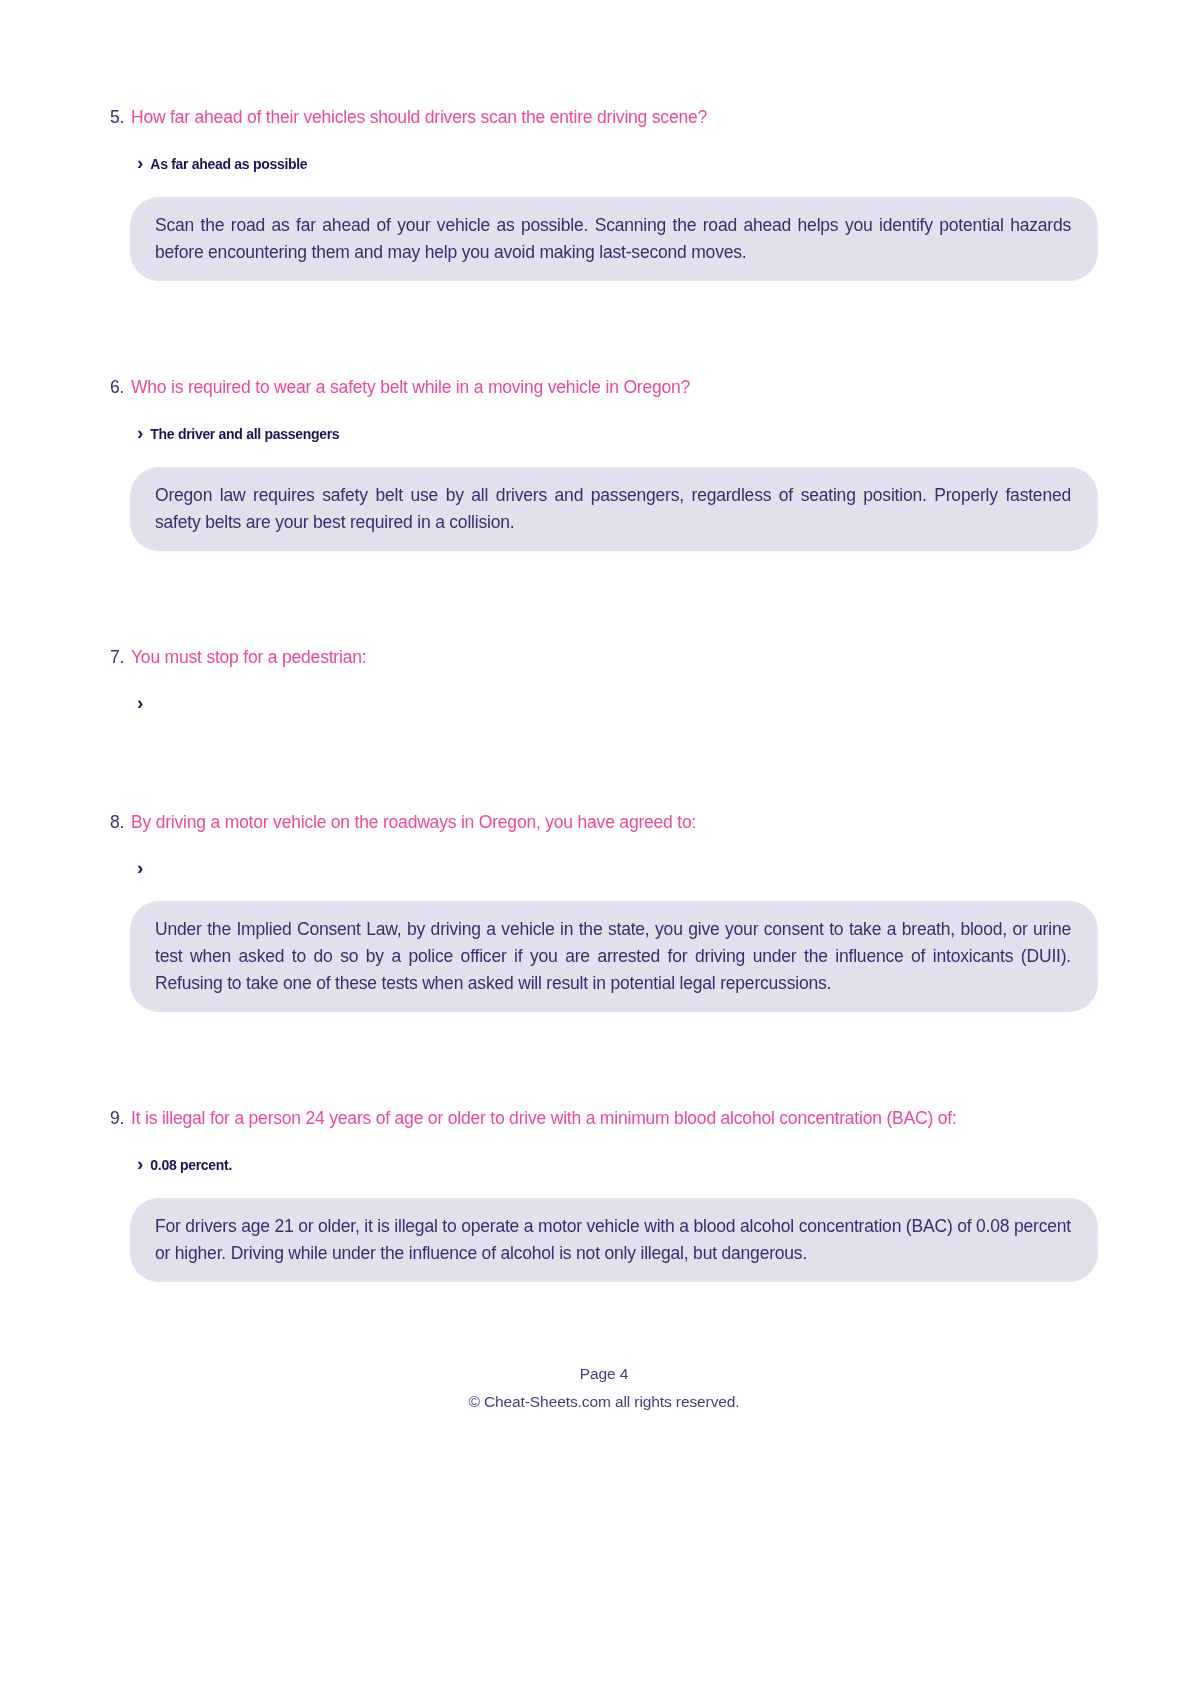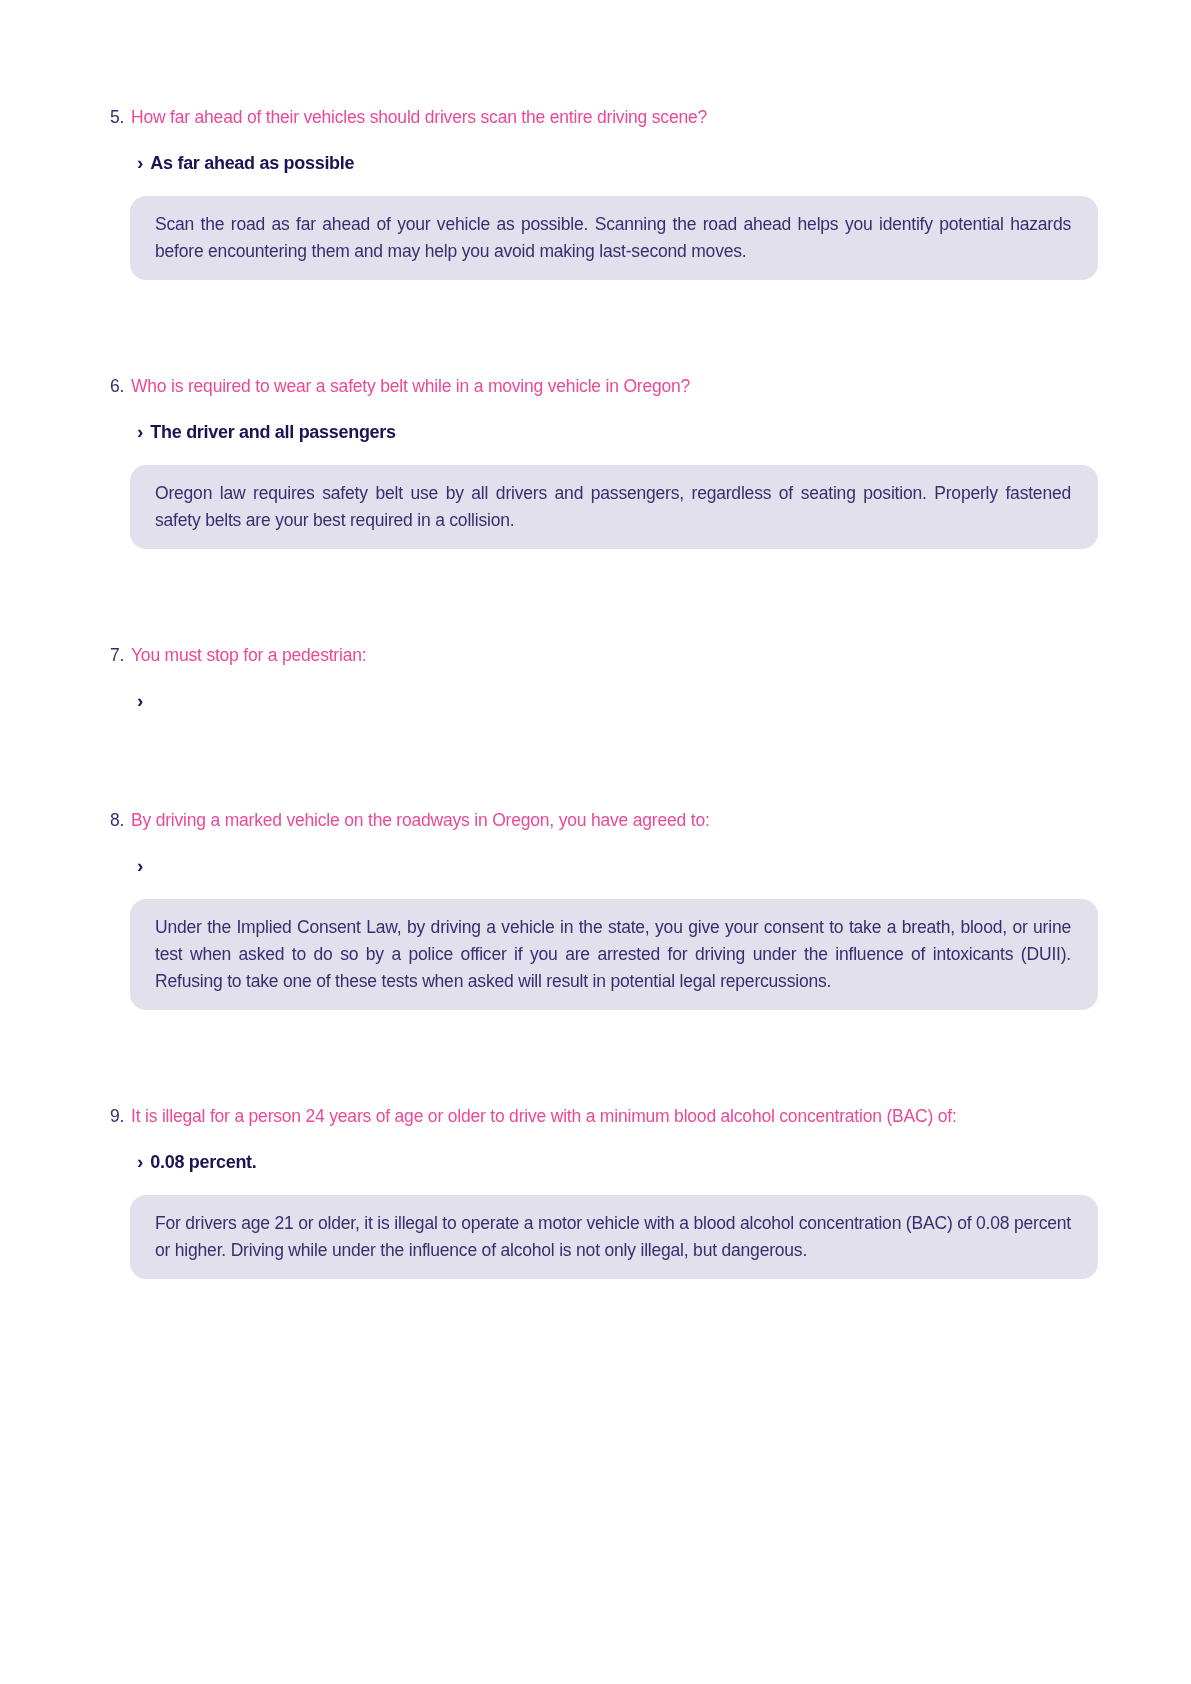--- a/index.html
+++ b/index.html
@@ -51,29 +51,29 @@
     font-weight: 700;
     color: #1f1253;
   }
   .chev {
     font-size: 19px;
     line-height: 26px;
     margin-right: 7px;
     font-weight: 700;
   }
   .answer-text {
-    font-size: 18px;
+    font-size: 14px;
     line-height: 26px;
     letter-spacing: -0.3px;
     text-align: right;
   }
   .explain {
     margin: 20px 0 0 20px;
     background: #e2e0ec;
-    border-radius: 16px;
+    border-radius: 29px;
     padding: 15px 27px 15px 25px;
   }
   .explain-text {
     margin: 0;
     font-size: 17.5px;
     line-height: 27px;
     letter-spacing: -0.2px;
     text-align: justify;
     color: #3a2d6f;
   }
@@ -127,21 +127,21 @@
       <p class="qtext">You must stop for a pedestrian:</p>
     </div>
     <div class="answer">
       <span class="chev">›</span>
     </div>
   </section>
 
   <section class="qblock">
     <div class="qrow">
       <span class="qnum">8.</span>
-      <p class="qtext">By driving a marked vehicle on the roadways in Oregon, you have agreed to:</p>
+      <p class="qtext">By driving a motor vehicle on the roadways in Oregon, you have agreed to:</p>
     </div>
     <div class="answer">
       <span class="chev">›</span>
     </div>
     <div class="explain">
       <p class="explain-text">Under the Implied Consent Law, by driving a vehicle in the state, you give your consent to take a breath, blood, or urine test when asked to do so by a police officer if you are arrested for driving under the influence of intoxicants (DUII). Refusing to take one of these tests when asked will result in potential legal repercussions.</p>
     </div>
   </section>
 
   <section class="qblock">
@@ -151,14 +151,18 @@
     </div>
     <div class="answer">
       <span class="chev">›</span>
       <span class="answer-text">0.08 percent.</span>
     </div>
     <div class="explain">
       <p class="explain-text">For drivers age 21 or older, it is illegal to operate a motor vehicle with a blood alcohol concentration (BAC) of 0.08 percent or higher. Driving while under the influence of alcohol is not only illegal, but dangerous.</p>
     </div>
   </section>
 
+  <footer class="footer">
+    <div>Page 4</div>
+    <div>© Cheat-Sheets.com all rights reserved.</div>
+  </footer>
 
 </div>
 
 </body></html>

